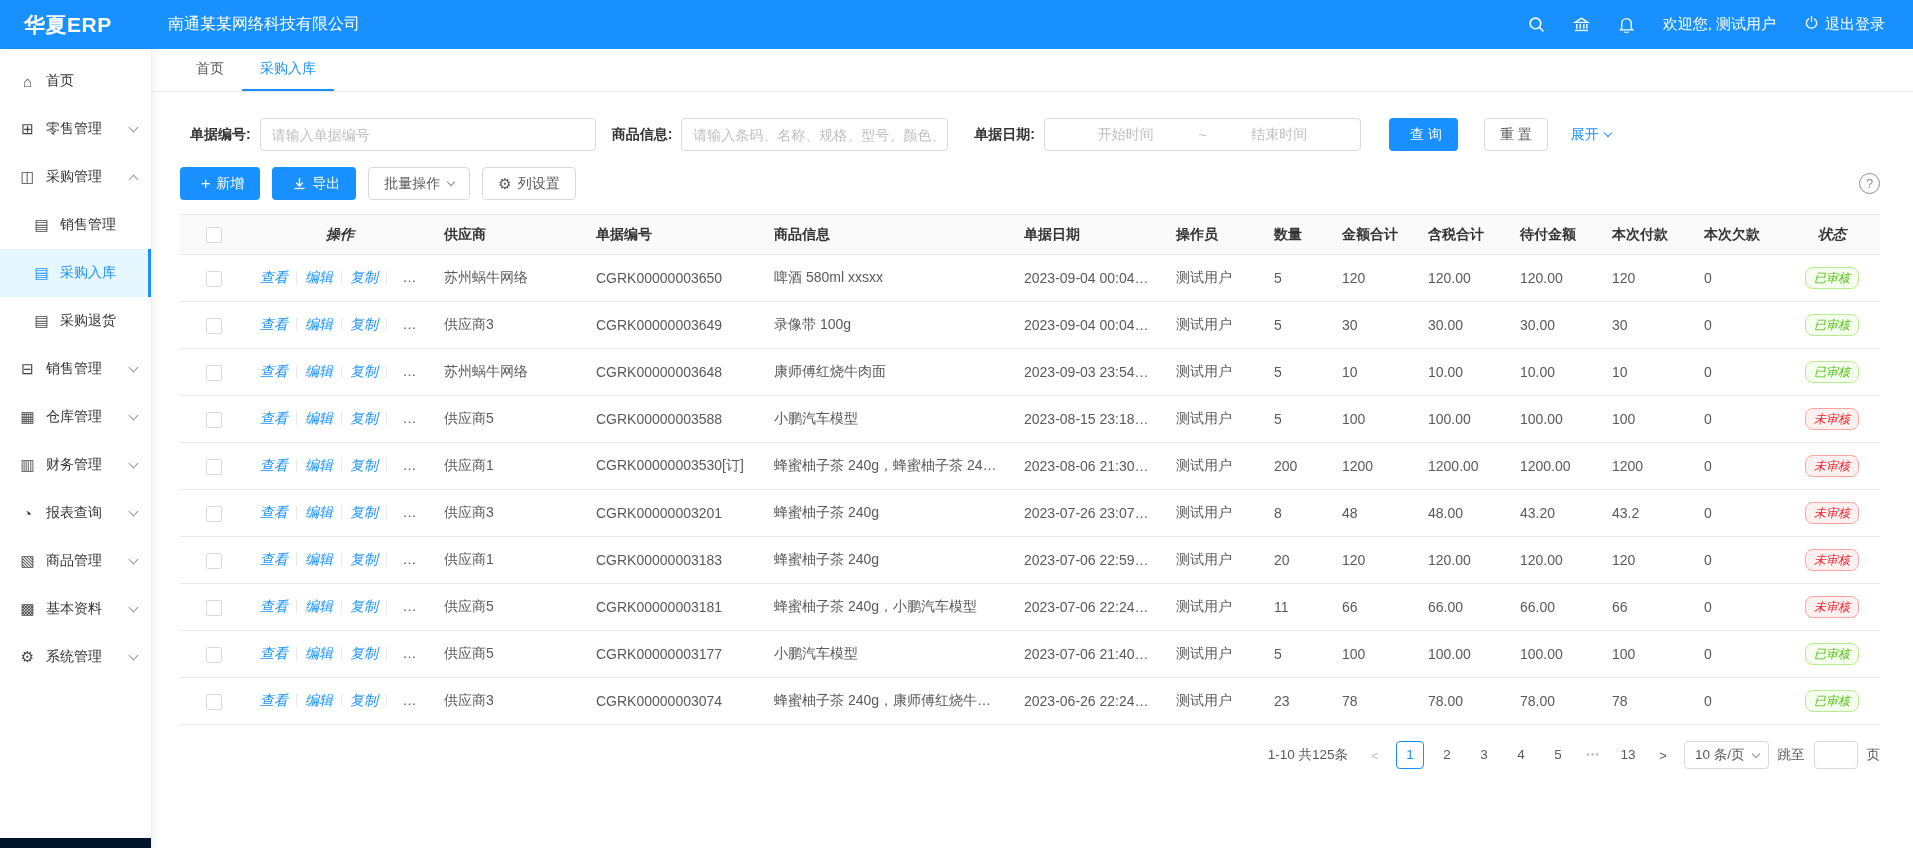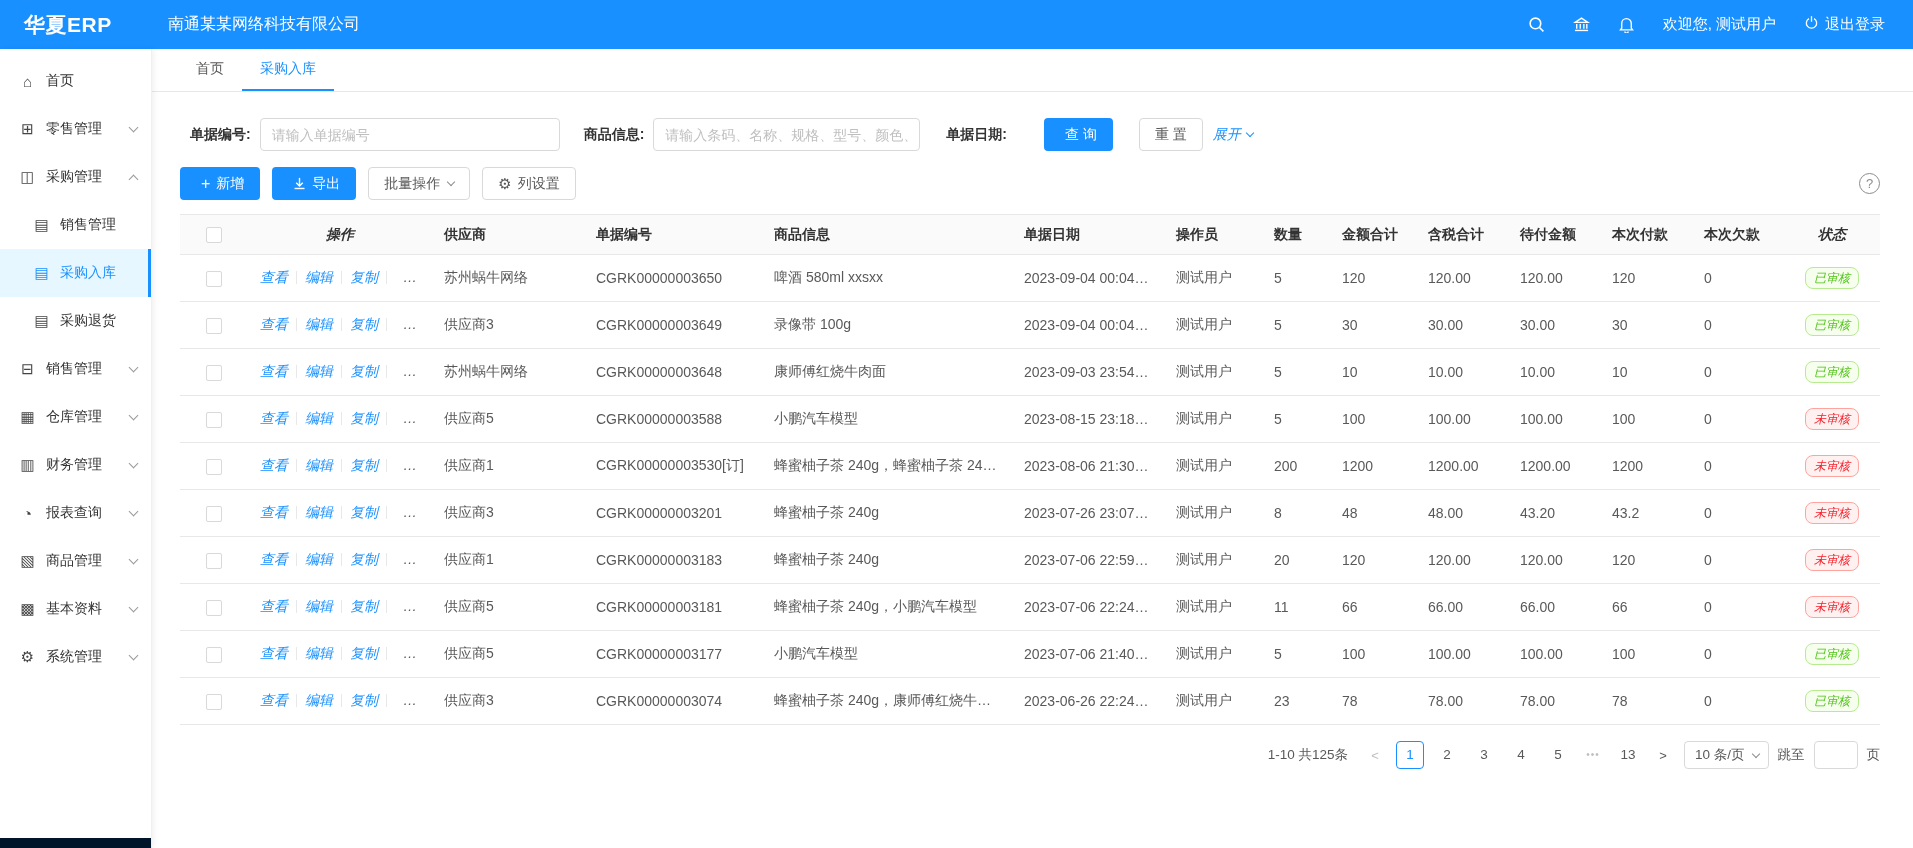--- a/index.html
+++ b/index.html
@@ -41,31 +41,31 @@
   .tab { display:flex; align-items:center; padding:0 18px; color:#595959; cursor:pointer; border-bottom:2px solid transparent; }
   .tab.active { color:#1890ff; border-bottom-color:#1890ff; }
 
   .content { flex:1; padding:0 33px 0 28px; overflow:hidden; }
 
   
   .filter-row { display:flex; align-items:center; margin-top:26px; padding-left:10px; }
   .f-label { font-weight:bold; color:#333; margin-right:9px; white-space:nowrap; }
   .f-input { height:33px; border:1px solid #d9d9d9; border-radius:4px; padding:0 11px; font-size:14px; color:#595959; outline:none; font-family:inherit; }
   .f-input::placeholder { color:#bfbfbf; }
-  .f-bill { width:300px; margin-right:24px; }
+  .f-bill { width:336px; margin-right:16px; }
   .f-goods { width:267px; margin-right:26px; }
   .date-range { width:317px; height:33px; border:1px solid #d9d9d9; border-radius:4px; display:flex; align-items:center; padding:0 14px; cursor:text; }
   .date-range .ph { flex:1; text-align:center; color:#bfbfbf; }
   .date-range .tilde { flex:0 0 20px; }
   .btn { height:33px; border-radius:4px; font-size:14px; display:inline-flex; align-items:center; padding:0 15px; cursor:pointer; border:1px solid transparent; font-family:inherit; white-space:nowrap; }
   .btn-primary { background:#1890ff; color:#fff;padding-left:20px; }
   .btn-default { background:#fff; border-color:#d9d9d9; color:#595959; }
   .btn-search { margin-left:28px; }
   .btn-reset { margin-left:26px; }
-  .expand-link { color:#1890ff; margin-left:10px; cursor:pointer; display:inline-flex; align-items:center;font-style:italic; }
+  .expand-link { color:#1890ff; margin-left:23px; cursor:pointer; display:inline-flex; align-items:center; }
 
   
   .toolbar { display:flex; align-items:center; margin-top:16px; gap:12px; }
   .plus { font-size:16px; margin-right:6px; line-height:1; }
   .btn svg { margin-right:6px; }
   .gear { font-size:15px; margin-right:6px; color:#595959; line-height:1; }
   .help { margin-left:auto; width:21px; height:21px; border:1px solid #8c8c8c; border-radius:50%; color:#8c8c8c;
     display:inline-flex; align-items:center; justify-content:center; font-size:13px; cursor:pointer; }
 
   
@@ -213,20 +213,25 @@
         </div>
 
       <div class="content">
 
         <div class="filter-row">
           <span class="f-label">单据编号:</span>
           <input class="f-input f-bill" type="text" placeholder="请输入单据编号" style="">
           <span class="f-label">商品信息:</span>
           <input class="f-input f-goods" type="text" placeholder="请输入条码、名称、规格、型号、颜色、扩展..." style="">
           <span class="f-label">单据日期:</span>
+          <div class="date-range">
+            <span class="ph">开始时间</span>
+            <span class="ph tilde">~</span>
+            <span class="ph">结束时间</span>
+          </div>
           <button class="btn btn-primary btn-search">查 询</button>
           <button class="btn btn-default btn-reset">重 置</button>
           <span class="expand-link">
             <span>展开</span>
             <i class="chev down blue"></i>
           </span>
         </div>
 
         <div class="toolbar">
           <button class="btn btn-primary">

